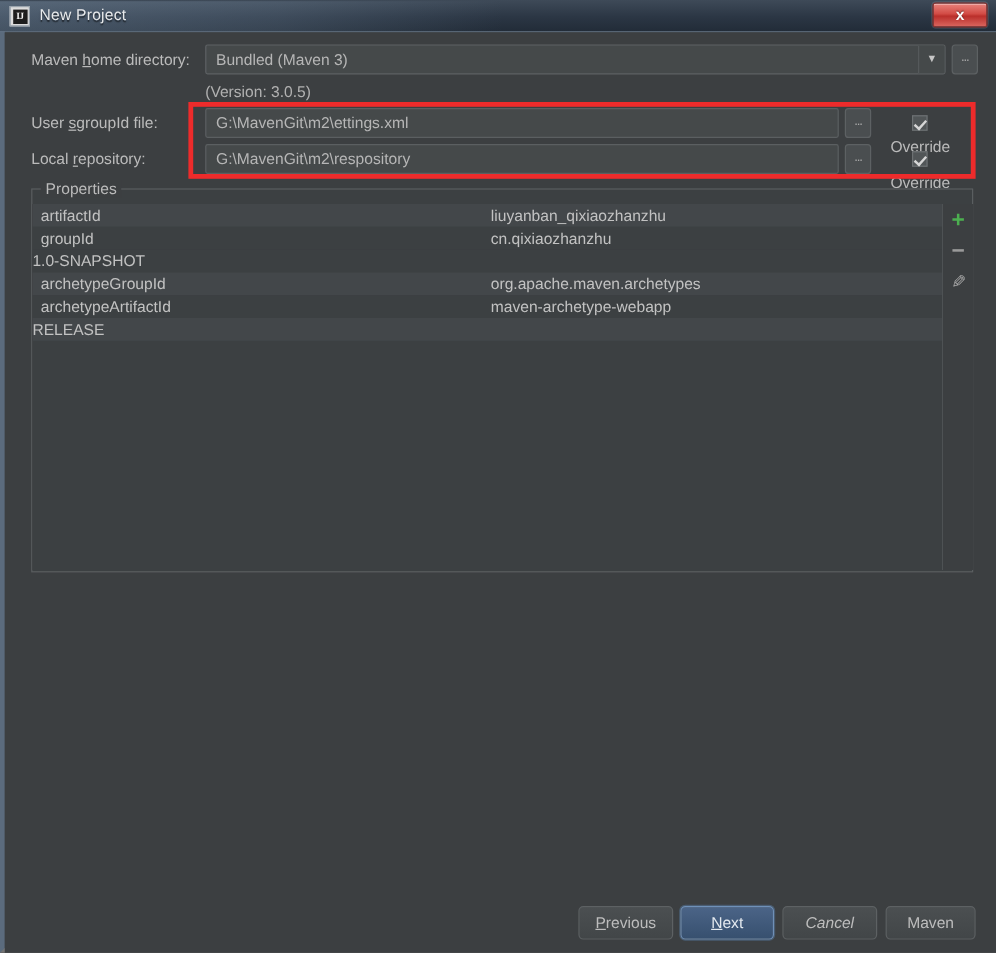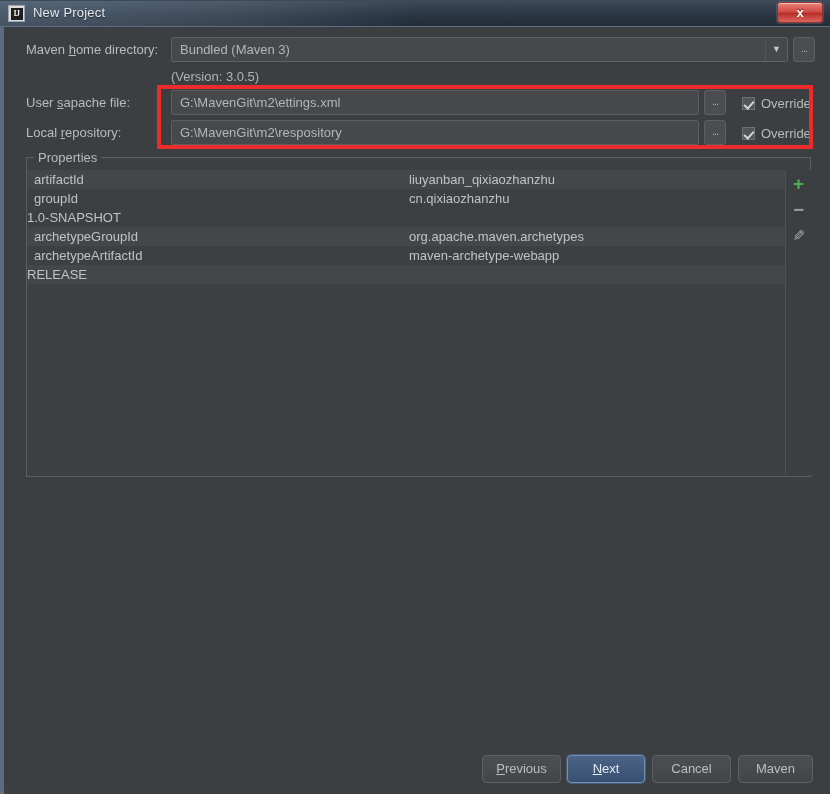--- a/index.html
+++ b/index.html
@@ -179,20 +179,21 @@
     font-size: 13px;
     color: #b6b6b6;
     white-space: nowrap;
   }
 
   .checkbox-row {
     position: absolute;
     display: flex;
     align-items: center;
     gap: 6px;
+    flex-direction: column;
   }
   .cb-box {
     width: 13px; height: 13px;
     background: #515557;
     border: 1px solid #6d7173;
     box-sizing: border-box;
     position: relative;
     cursor: pointer;
   }
   .cb-box::after {
@@ -334,21 +335,21 @@
     <div class="form-label" style="left:22px; top:15px;"><span>Maven </span><span class="mn">h</span><span>ome directory:</span></div>
 
     <div id="maven-home-combo">
       <div class="combo-text">Bundled (Maven 3)</div>
       <div id="maven-home-arrow">▼</div>
     </div>
     <div class="browse-button" style="left:789px; top:10px;">...</div>
 
     <div id="version-text">(Version: 3.0.5)</div>
 
-    <div class="form-label" style="left:22px; top:68px;"><span>User </span><span class="mn">s</span><span>apache file:</span></div>
+    <div class="form-label" style="left:22px; top:68px;"><span>User </span><span class="mn">s</span><span>groupId file:</span></div>
 
     <div class="text-field" style="left:167px; top:63px; width:528px;">
       <div class="tf-value">G:\MavenGit\m2\ettings.xml</div>
     </div>
     <div class="browse-button" style="left:700px; top:63px;">...</div>
     <div class="checkbox-row" style="left:738px; top:69px;">
       <div class="cb-box"></div>
       <div class="cb-label">Override</div>
     </div>
 
@@ -394,17 +395,17 @@
       </div>
 
     <div id="props-toolbar">
         <div class="tool-icon" style="color: rgb(76, 175, 80); font-size: 19px; font-weight: bold; line-height: 22px;">+</div>
         <div class="tool-icon" style="color: rgb(154, 154, 154); font-size: 19px; font-weight: bold; line-height: 22px;">−</div>
         <div class="tool-icon" style="color: rgb(168, 168, 168); font-size: 15px; font-weight: bold; line-height: 22px; transform: scaleX(-1);">✎</div>
       </div>
 
     <div class="dlg-button" style="left:478px; top:728px; width:79px;"><span></span><span class="mn">P</span><span>revious</span></div>
     <div class="dlg-button default" style="left:563px; top:728px; width:78px;"><span></span><span class="mn">N</span><span>ext</span></div>
-    <div class="dlg-button" style="left:648px; top:728px; width:79px;">Cancel</div>
+    <div class="dlg-button" style="left:648px; top:728px; width:79px;font-style:italic;">Cancel</div>
     <div class="dlg-button" style="left:734px; top:728px; width:75px;">Maven</div>
 
   </div>
 </div>
 
 </body></html>

